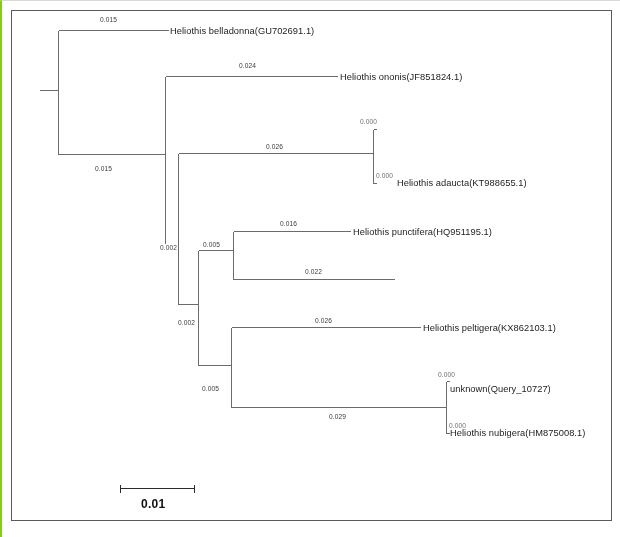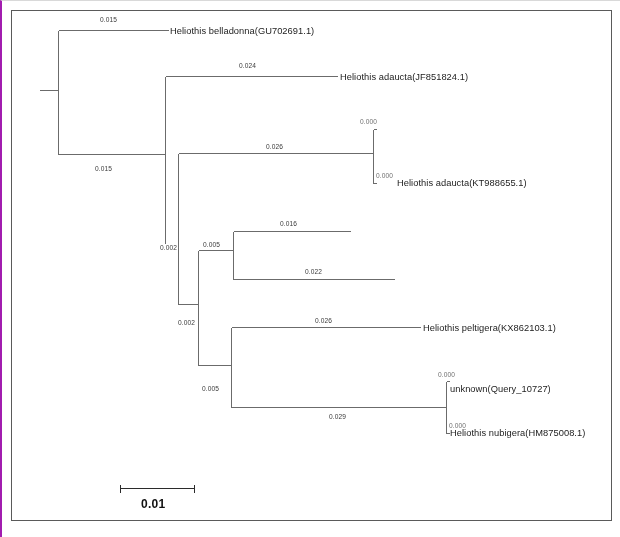--- a/index.html
+++ b/index.html
@@ -13,21 +13,21 @@
     height: 537px;
     font-family: "Liberation Sans", sans-serif;
     overflow: hidden;
   }
   #figure-root {
     position: relative;
     width: 620px;
     height: 537px;
     background: #ffffff;
     box-sizing: border-box;
-    border-left: 2px solid #a21caf;
+    border-left: 2px solid #84cc16;
     border-top: 1px solid #d9d9d9;
   }
   #outer-frame {
     position: absolute;
     left: 9px;
     top: 9px;
     width: 601px;
     height: 511px;
     border: 1px solid #5a5a5a;
     box-sizing: border-box;
@@ -134,25 +134,26 @@
     <path class="tree-line" d="M 444.5 380.5 L 447.5 380.5"></path>
     <path class="tree-line" d="M 444.5 432.5 L 447.5 432.5"></path>
 
     <path class="scale-line" d="M 118.5 487.5 L 192.5 487.5"></path>
     <path class="scale-line" d="M 118.5 483.5 L 118.5 491.5"></path>
     <path class="scale-line" d="M 192.5 483.5 L 192.5 491.5"></path>
   </svg>
 
   <div class="taxon-label" style="left:168px; top:25px;">Heliothis belladonna(GU702691.1)</div>
 
-  <div class="taxon-label" style="left:338px; top:71px;">Heliothis adaucta(JF851824.1)</div>
+  <div class="taxon-label" style="left:338px; top:71px;">Heliothis ononis(JF851824.1)</div>
 
 
   <div class="taxon-label" style="left:395px; top:177px;">Heliothis adaucta(KT988655.1)</div>
 
+  <div class="taxon-label" style="left:351px; top:226px;">Heliothis punctifera(HQ951195.1)</div>
 
 
   <div class="taxon-label" style="left:421px; top:322px;">Heliothis peltigera(KX862103.1)</div>
 
   <div class="taxon-label" style="left:448px; top:375px;margin-top:8px;">unknown(Query_10727)</div>
 
   <div class="taxon-label" style="left:448px; top:427px;">Heliothis nubigera(HM875008.1)</div>
 
   <div class="branch-label" style="left:98px; top:15px;">0.015</div>
 

